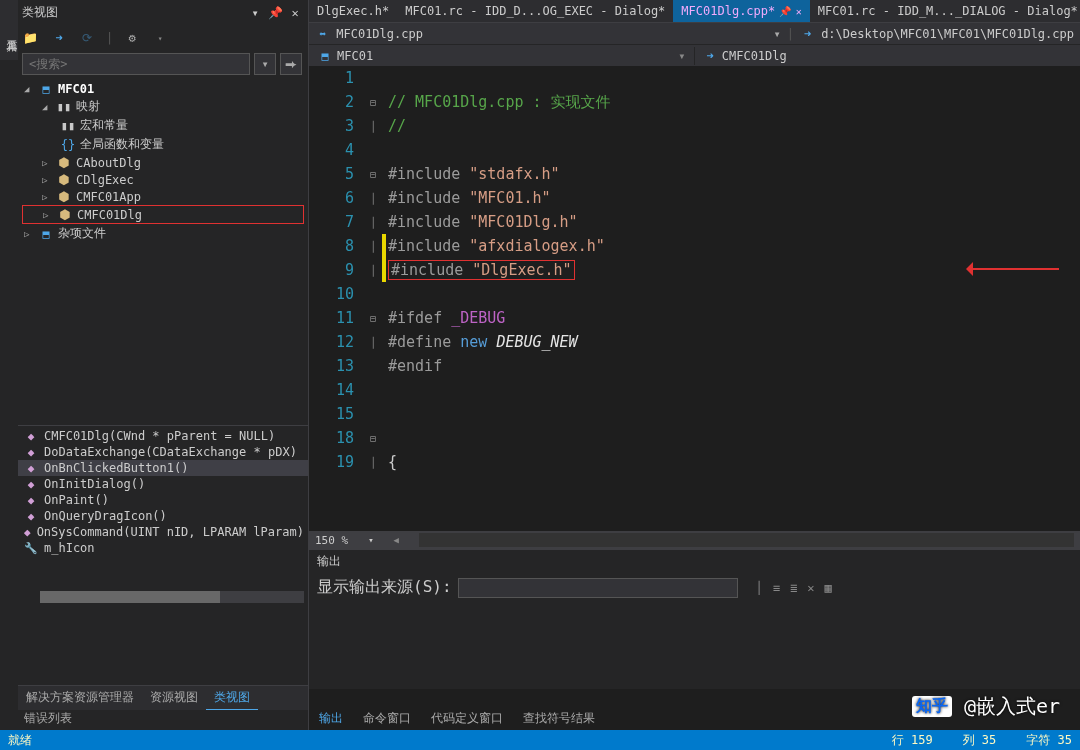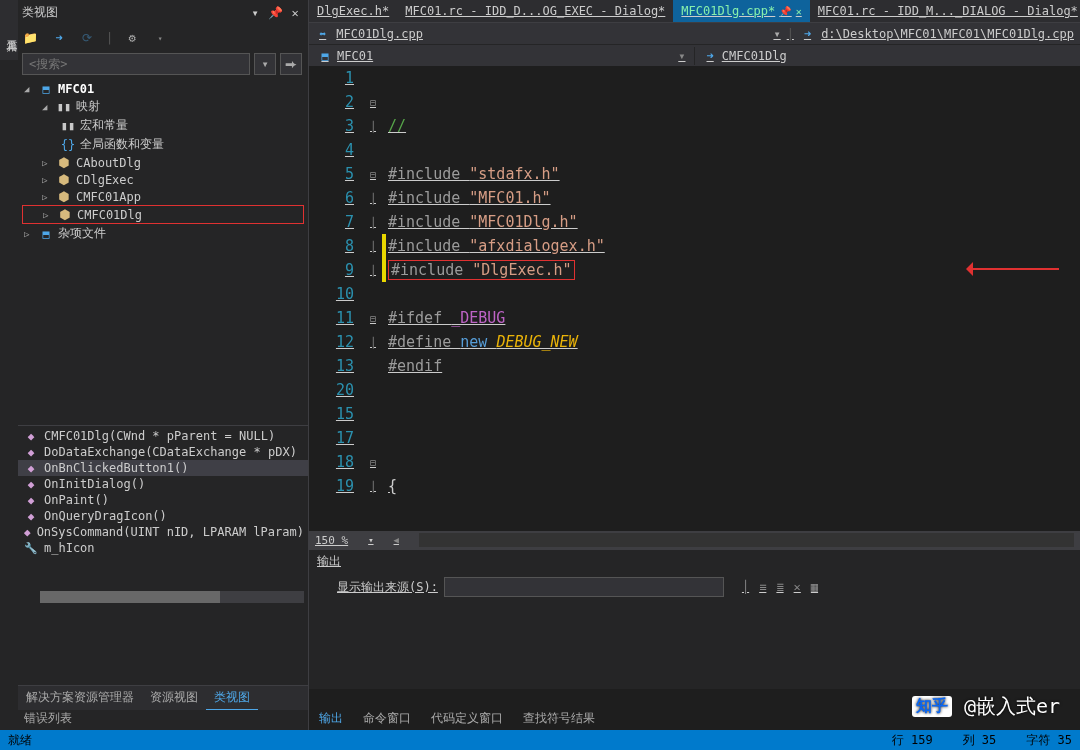--- a/index.html
+++ b/index.html
@@ -32,24 +32,24 @@
 .mem-row.sel { background: #3f3f46; }
 .mem-icon { color: #d19fd6; width: 14px; text-align: center; font-size: 11px; }
 .mem-icon.var { color: #4ea7e8; }
 .bottom-tabs { position: absolute; left: 18px; bottom: 20px; right: 0; display: flex; gap: 0; font-size: 12px; border-top: 1px solid #3e3e42; background: #2d2d30; }
 .bottom-tabs .btab { padding: 3px 8px; color: #aaa; }
 .bottom-tabs .btab.active { color: #4ea7e8; border-bottom: 1px solid #4ea7e8; }
 .err-list { position: absolute; left: 18px; bottom: 0; padding: 3px 6px; color: #aaa; font-size: 12px; }
 .scroll-h { position: absolute; left: 22px; right: 4px; bottom: 62px; height: 12px; background: #3e3e42; }
 .scroll-h-thumb { position: absolute; left: 0; width: 180px; height: 12px; background: #686868; }
 
-.editor-area { position: absolute; left: 309px; top: 0; right: 0; bottom: 20px; background: #1e1e1e; text-decoration: underline; }
+.editor-area { position: absolute; left: 309px; top: 0; right: 0; bottom: 20px; background: #1e1e1e; }
 .doc-tabs { display: flex; height: 22px; background: #2d2d30; overflow: hidden; }
 .doc-tab { padding: 3px 8px; color: #ccc; white-space: nowrap; font-size: 12px; display: flex; align-items: center; gap: 4px; }
-.doc-tab.active { background: #0e639c; color: #86efac; }
+.doc-tab.active { background: #0e639c; color: #f0abfc; }
 .pin-icon, .close-icon { font-size: 10px; }
 .nav-bar { display: flex; height: 22px; background: #333337; border-top: 1px solid #3e3e42; align-items: center; padding: 0 6px; gap: 6px; font-size: 12px; }
 .nav-arrow { color: #4ea7e8; padding: 0 4px; }
 .nav-dd { color: #aaa; }
 .nav-sep { flex: 1; }
 .nav-path { color: #ccc; }
 .class-bar { display: flex; height: 22px; background: #333337; border-top: 1px solid #252526; align-items: center; font-size: 12px; }
 .class-dd { padding: 2px 8px; display: flex; align-items: center; gap: 4px; }
 .class-dd .dd { color: #888; margin-left: auto; }
 .class-dd:first-child { width: 50%; border-right: 1px solid #252526; }
@@ -60,39 +60,39 @@
 .fold-col { width: 18px; text-align: center; color: #888; font-size: 10px; }
 .mod-bar { width: 4px; height: 24px; }
 .mod-bar.y { background: #e9d700; }
 .code-text { flex: 1; font-family: Consolas, "Courier New", monospace; font-size: 15px; white-space: pre; padding-left: 2px; }
 .c-comment { color: #57a64a; }
 .c-pp { color: #9b9b9b; }
 .c-str { color: #d69d85; }
 .c-macro { color: #bd63c5; }
 .c-kw { color: #569cd6; }
 .c-type { color: #4ec9b0; font-style: italic; }
-.c-def { color: #eab308; font-style: italic; }
+.c-def { color: #e5e5e5; font-style: italic; }
 .red-box { border: 1px solid #e03131; display: inline-block; padding: 0 2px; }
 .red-arrow { position: absolute; left: 650px; top: 193px; width: 100px; height: 20px; }
 .red-arrow::before { content: ""; position: absolute; left: 10px; right: 0; top: 9px; height: 2px; background: #e03131; }
 .red-arrow::after { content: ""; position: absolute; left: 0; top: 3px; border: 7px solid transparent; border-right-color: #e03131; }
 
 .zoom-bar { display: flex; align-items: center; height: 18px; background: #3e3e42; padding: 0 6px; gap: 20px; font-size: 11px; }
 .zoom-sb { flex: 1; height: 14px; background: #333; position: relative; }
 .out-panel { background: #252526; border-top: 1px solid #3e3e42; height: 140px; }
 .out-title { padding: 3px 8px; font-size: 12px; color: #ccc; }
 .out-row { display: flex; align-items: center; gap: 6px; padding: 4px 8px; }
-.out-label { font-size: 12px; margin-left: 20px; }
+.out-label { font-size: 16px; }
 .out-dd { width: 280px; height: 20px; background: #333337; border: 1px solid #555; }
 .out-icons { display: flex; gap: 10px; color: #888; padding-left: 12px; }
 .out-tab-row { position: absolute; left: 309px; bottom: 20px; display: flex; font-size: 12px; }
 .out-tab-row .otab { padding: 3px 10px; color: #aaa; }
 .out-tab-row .otab.active { color: #4ea7e8; }
 
-.statusbar { position: absolute; left: 0; right: 0; bottom: 0; height: 20px; background: #007acc; color: #000000; display: flex; align-items: center; padding: 0 8px; font-size: 12px; gap: 30px; }
+.statusbar { position: absolute; left: 0; right: 0; bottom: 0; height: 20px; background: #007acc; color: #fef9c3; display: flex; align-items: center; padding: 0 8px; font-size: 12px; gap: 30px; }
 .statusbar .sp { flex: 1; }
 .watermark { position: absolute; right: 20px; bottom: 30px; color: #fff; font-size: 20px; display: flex; align-items: center; gap: 12px; text-shadow: 0 0 3px #000; }
 .watermark .z { font-weight: bold; color: #0a66f2; background: #fff; border-radius: 3px; padding: 0 4px; font-size: 16px; }
 </style>
 </head>
 <body>
 
 <div class="left-panel">
   <div class="side-tab">工具箱</div>
   <div class="panel-title">
@@ -250,20 +250,21 @@
     <div class="code-line">
         <span class="gutter">1</span>
         <span class="fold-col"></span>
         <span class="mod-bar"></span>
         <span class="code-text"></span>
       </div>
     <div class="code-line">
         <span class="gutter">2</span>
         <span class="fold-col">⊟</span>
         <span class="mod-bar"></span>
+        <span class="code-text"><span class="c-comment">// MFC01Dlg.cpp : 实现文件</span></span>
       </div>
     <div class="code-line">
         <span class="gutter">3</span>
         <span class="fold-col">│</span>
         <span class="mod-bar"></span>
         <span class="code-text"><span class="c-comment">//</span></span>
       </div>
     <div class="code-line">
         <span class="gutter">4</span>
         <span class="fold-col"></span>
@@ -318,33 +319,27 @@
         <span class="mod-bar"></span>
         <span class="code-text"><span class="c-pp">#define </span><span class="c-kw">new </span><span class="c-def">DEBUG_NEW</span></span>
       </div>
     <div class="code-line">
         <span class="gutter">13</span>
         <span class="fold-col"></span>
         <span class="mod-bar"></span>
         <span class="code-text"><span class="c-pp">#endif</span></span>
       </div>
     <div class="code-line">
-        <span class="gutter">20</span>
+        <span class="gutter">14</span>
         <span class="fold-col"></span>
         <span class="mod-bar"></span>
         <span class="code-text"></span>
       </div>
     <div class="code-line">
         <span class="gutter">15</span>
-        <span class="fold-col"></span>
-        <span class="mod-bar"></span>
-        <span class="code-text"></span>
-      </div>
-    <div class="code-line">
-        <span class="gutter">17</span>
         <span class="fold-col"></span>
         <span class="mod-bar"></span>
         <span class="code-text"></span>
       </div>
     <div class="code-line">
         <span class="gutter">18</span>
         <span class="fold-col">⊟</span>
         <span class="mod-bar"></span>
       </div>
     <div class="code-line">

